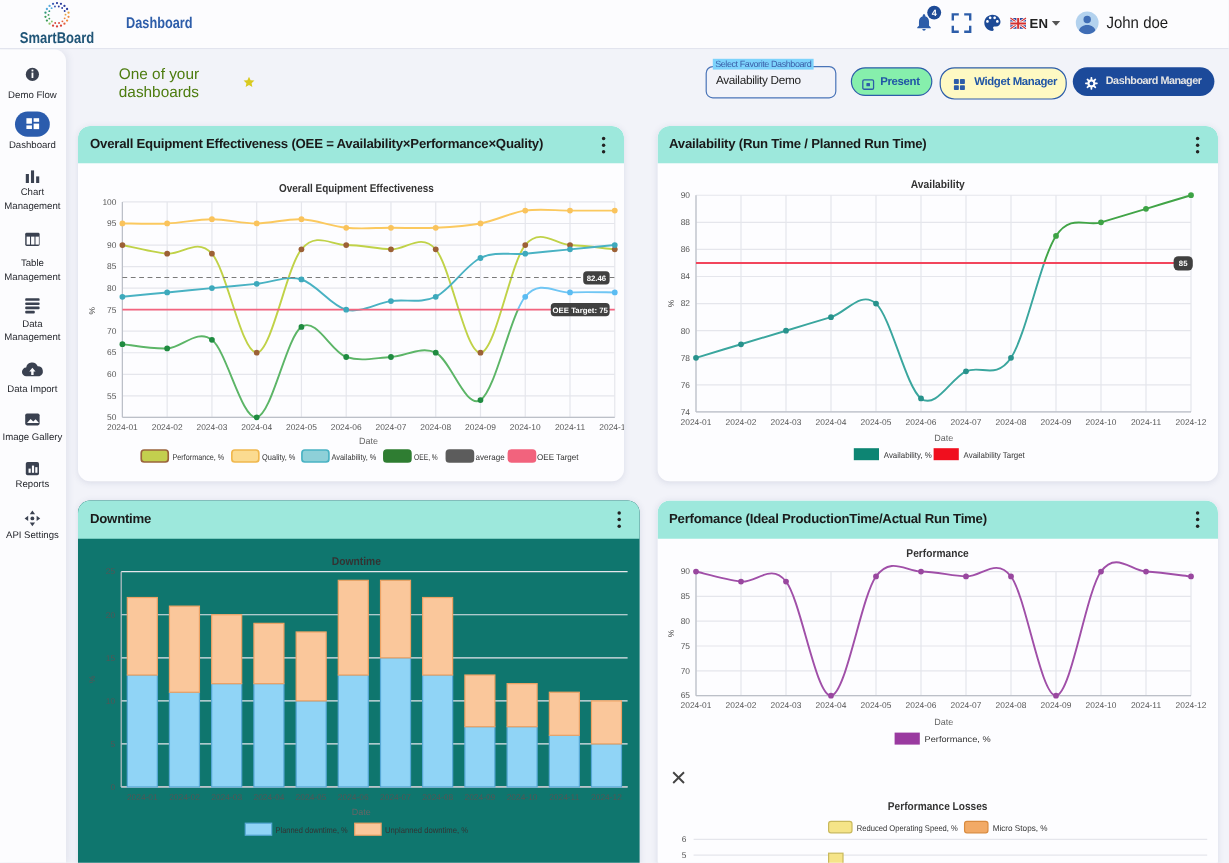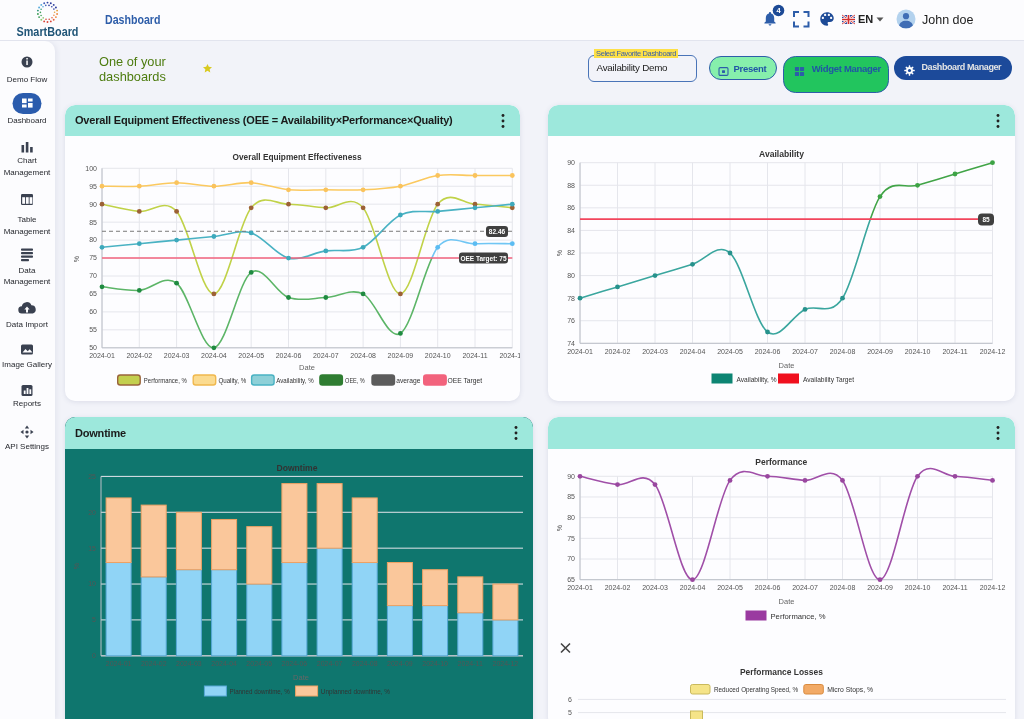--- a/index.html
+++ b/index.html
@@ -125,30 +125,30 @@
         <circle cx="27" cy="391" r="1.6"></circle>
       </g>
       <text x="27.0" y="407.5" font-size="8" fill="#26282e" text-anchor="middle">API Settings</text>
     </svg>
   </div>
 <div style="position:absolute;left:99px;top:53.5px;width:100px;font-size:12.8px;line-height:15.4px;color:#4d7c0f;z-index:10">One of your dashboards</div>
 <svg width="13" height="13" style="position:absolute;left:201px;top:61.5px;z-index:10" viewBox="0 0 24 24">
     <path d="M12 3.5l2.47 5.34 5.85.66-4.34 3.97 1.17 5.77L12 16.33l-5.15 2.91 1.17-5.77-4.34-3.97 5.85-.66z" fill="#d9ca20"></path>
   </svg>
 <div style="position:absolute;left:587.8px;top:54.8px;width:109.4px;height:26.8px;border:1px solid #4a74b8;border-radius:6px;z-index:10"></div>
-<div style="position:absolute;left:594px;top:49px;background:#fde047;padding:0 2px;font-size:7.5px;letter-spacing:-0.35px;color:#3a5fa8;z-index:11;white-space:nowrap">Select Favorite Dashboard</div>
+<div style="position:absolute;left:594px;top:49px;background:#7dd3fc;padding:0 2px;font-size:7.5px;letter-spacing:-0.35px;color:#3a5fa8;z-index:11;white-space:nowrap">Select Favorite Dashboard</div>
 <div style="position:absolute;left:596.6px;top:62px;font-size:9.8px;letter-spacing:-0.25px;color:#222;z-index:11;white-space:nowrap">Availability Demo</div>
 <div style="position:absolute;left:708.9px;top:55.8px;width:67.7px;height:24.7px;background:#86efac;border:1.2px solid #2d5da9;color:#2055a5;border-radius:12.5px;z-index:10">
     <div style="position:absolute;left:8.5px;top:6.3px"><svg width="11" height="11" viewBox="0 0 24 24">
         <rect x="2.2" y="3.5" width="19.6" height="17" rx="2.5" fill="none" stroke="#2d5da9" stroke-width="2.4"></rect>
         <rect x="8.7" y="9.3" width="6.6" height="5.8" rx="1" fill="#2d5da9"></rect>
       </svg></div>
     <div style="position:absolute;left:23.7px;top:6.5px;font-size:9.5px;font-weight:bold;letter-spacing:-0.3px;white-space:nowrap">Present</div>
   </div>
-<div style="position:absolute;left:782.9px;top:55.8px;width:105.7px;height:37px;background:#22c55e;border:1.2px solid #2d5da9;color:#2055a5;border-radius:12.5px;z-index:10">
+<div style="position:absolute;left:782.9px;top:55.8px;width:105.7px;height:27px;background:#fef9c3;border:1.2px solid #2d5da9;color:#2055a5;border-radius:12.5px;z-index:10">
     <div style="position:absolute;left:10.5px;top:6.3px"><svg width="11" height="11" viewBox="0 0 24 24">
         <g fill="#2d5da9">
           <rect x="2" y="2" width="9" height="9" rx="1.5"></rect>
           <rect x="13" y="2" width="9" height="9" rx="1.5"></rect>
           <rect x="2" y="13" width="9" height="9" rx="1.5"></rect>
           <rect x="13" y="13" width="9" height="9" rx="1.5"></rect>
         </g>
       </svg></div>
     <div style="position:absolute;left:27.9px;top:6.5px;font-size:9.5px;font-weight:bold;letter-spacing:-0.3px;white-space:nowrap">Widget Manager</div>
   </div>
@@ -306,20 +306,21 @@
         <text x="280.1" y="274.0" font-size="7" fill="#333" textLength="19.7" lengthAdjust="spacingAndGlyphs">OEE, %</text>
         <rect x="307.0" y="266.0" width="22.5" height="10" rx="2.5" fill="#5c5c5c" stroke="#5c5c5c" stroke-width="1.4"></rect>
         <text x="331.3" y="274.0" font-size="7" fill="#333" textLength="24.2" lengthAdjust="spacingAndGlyphs">average</text>
         <rect x="358.7" y="266.0" width="22.5" height="10" rx="2.5" fill="#f2637d" stroke="#f2637d" stroke-width="1.4"></rect>
         <text x="382.5" y="274.0" font-size="7" fill="#333" textLength="34.6" lengthAdjust="spacingAndGlyphs">OEE Target</text>
       </svg>
     </div>
   </div>
 <div style="position:absolute;left:547.5px;top:104.5px;width:467.5px;height:296.5px;background:#fdfdff;border-radius:10px;box-shadow:0 1px 5px rgba(70,80,120,.13);z-index:5;overflow:hidden">
     <div style="position:absolute;left:0;top:0;width:100%;height:31px;background:#9de8dc;border-radius:10px 10px 0 0">
+      <div style="position:absolute;left:10px;top:0;height:100%;display:flex;align-items:center;font-size:11px;font-weight:600;letter-spacing:-0.2px;color:#1a1a1a">Availability (Run Time / Planned Run Time)</div>
       <svg width="4" height="16" style="position:absolute;right:15px;top:8px">
         <circle cx="2" cy="2.5" r="1.45" fill="#222"></circle>
         <circle cx="2" cy="8" r="1.45" fill="#222"></circle>
         <circle cx="2" cy="13.5" r="1.45" fill="#222"></circle>
       </svg>
     </div>
     <div style="position:absolute;left:0;top:0;width:100%;height:100%">
       <svg width="467.5" height="296.5" viewBox="0 0 467.5 296.5" style="position:absolute;left:0;top:0">
         <line x1="32.0" y1="57.70" x2="444.5" y2="57.70" stroke="#e5e6ec" stroke-width="1"></line>
         <line x1="32.0" y1="80.28" x2="444.5" y2="80.28" stroke="#e5e6ec" stroke-width="1"></line>
@@ -464,20 +465,21 @@
         <rect x="427.9" y="167.04" width="25.0" height="35.88" fill="#fac79b" stroke="#eda264" stroke-width="1"></rect>
         <rect x="139.4" y="269.0" width="22" height="10" fill="#90d4f6" stroke="#57a8d6" stroke-width="1"></rect>
         <text x="164.6" y="277.0" font-size="7" fill="#333" textLength="60.2" lengthAdjust="spacingAndGlyphs">Planned downtime, %</text>
         <rect x="230.6" y="269.0" width="22" height="10" fill="#fac79b" stroke="#eda264" stroke-width="1"></rect>
         <text x="255.8" y="277.0" font-size="7" fill="#333" textLength="69.2" lengthAdjust="spacingAndGlyphs">Unplanned downtime, %</text>
       </svg>
     </div>
   </div>
 <div style="position:absolute;left:547.5px;top:417.0px;width:467.5px;height:310.0px;background:#fdfdff;border-radius:10px;box-shadow:0 1px 5px rgba(70,80,120,.13);z-index:5;overflow:hidden">
     <div style="position:absolute;left:0;top:0;width:100%;height:32px;background:#9de8dc;border-radius:10px 10px 0 0">
+      <div style="position:absolute;left:10px;top:0;height:100%;display:flex;align-items:center;font-size:11px;font-weight:600;letter-spacing:-0.2px;color:#1a1a1a">Perfomance (Ideal ProductionTime/Actual Run Time)</div>
       <svg width="4" height="16" style="position:absolute;right:15px;top:8px">
         <circle cx="2" cy="2.5" r="1.45" fill="#222"></circle>
         <circle cx="2" cy="8" r="1.45" fill="#222"></circle>
         <circle cx="2" cy="13.5" r="1.45" fill="#222"></circle>
       </svg>
     </div>
     <div style="position:absolute;left:0;top:0;width:100%;height:100%">
       <svg width="467.5" height="310" viewBox="0 0 467.5 310" style="position:absolute;left:0;top:0">
         <line x1="32.0" y1="59.30" x2="444.5" y2="59.30" stroke="#e5e6ec" stroke-width="1"></line>
         <line x1="32.0" y1="79.98" x2="444.5" y2="79.98" stroke="#e5e6ec" stroke-width="1"></line>

